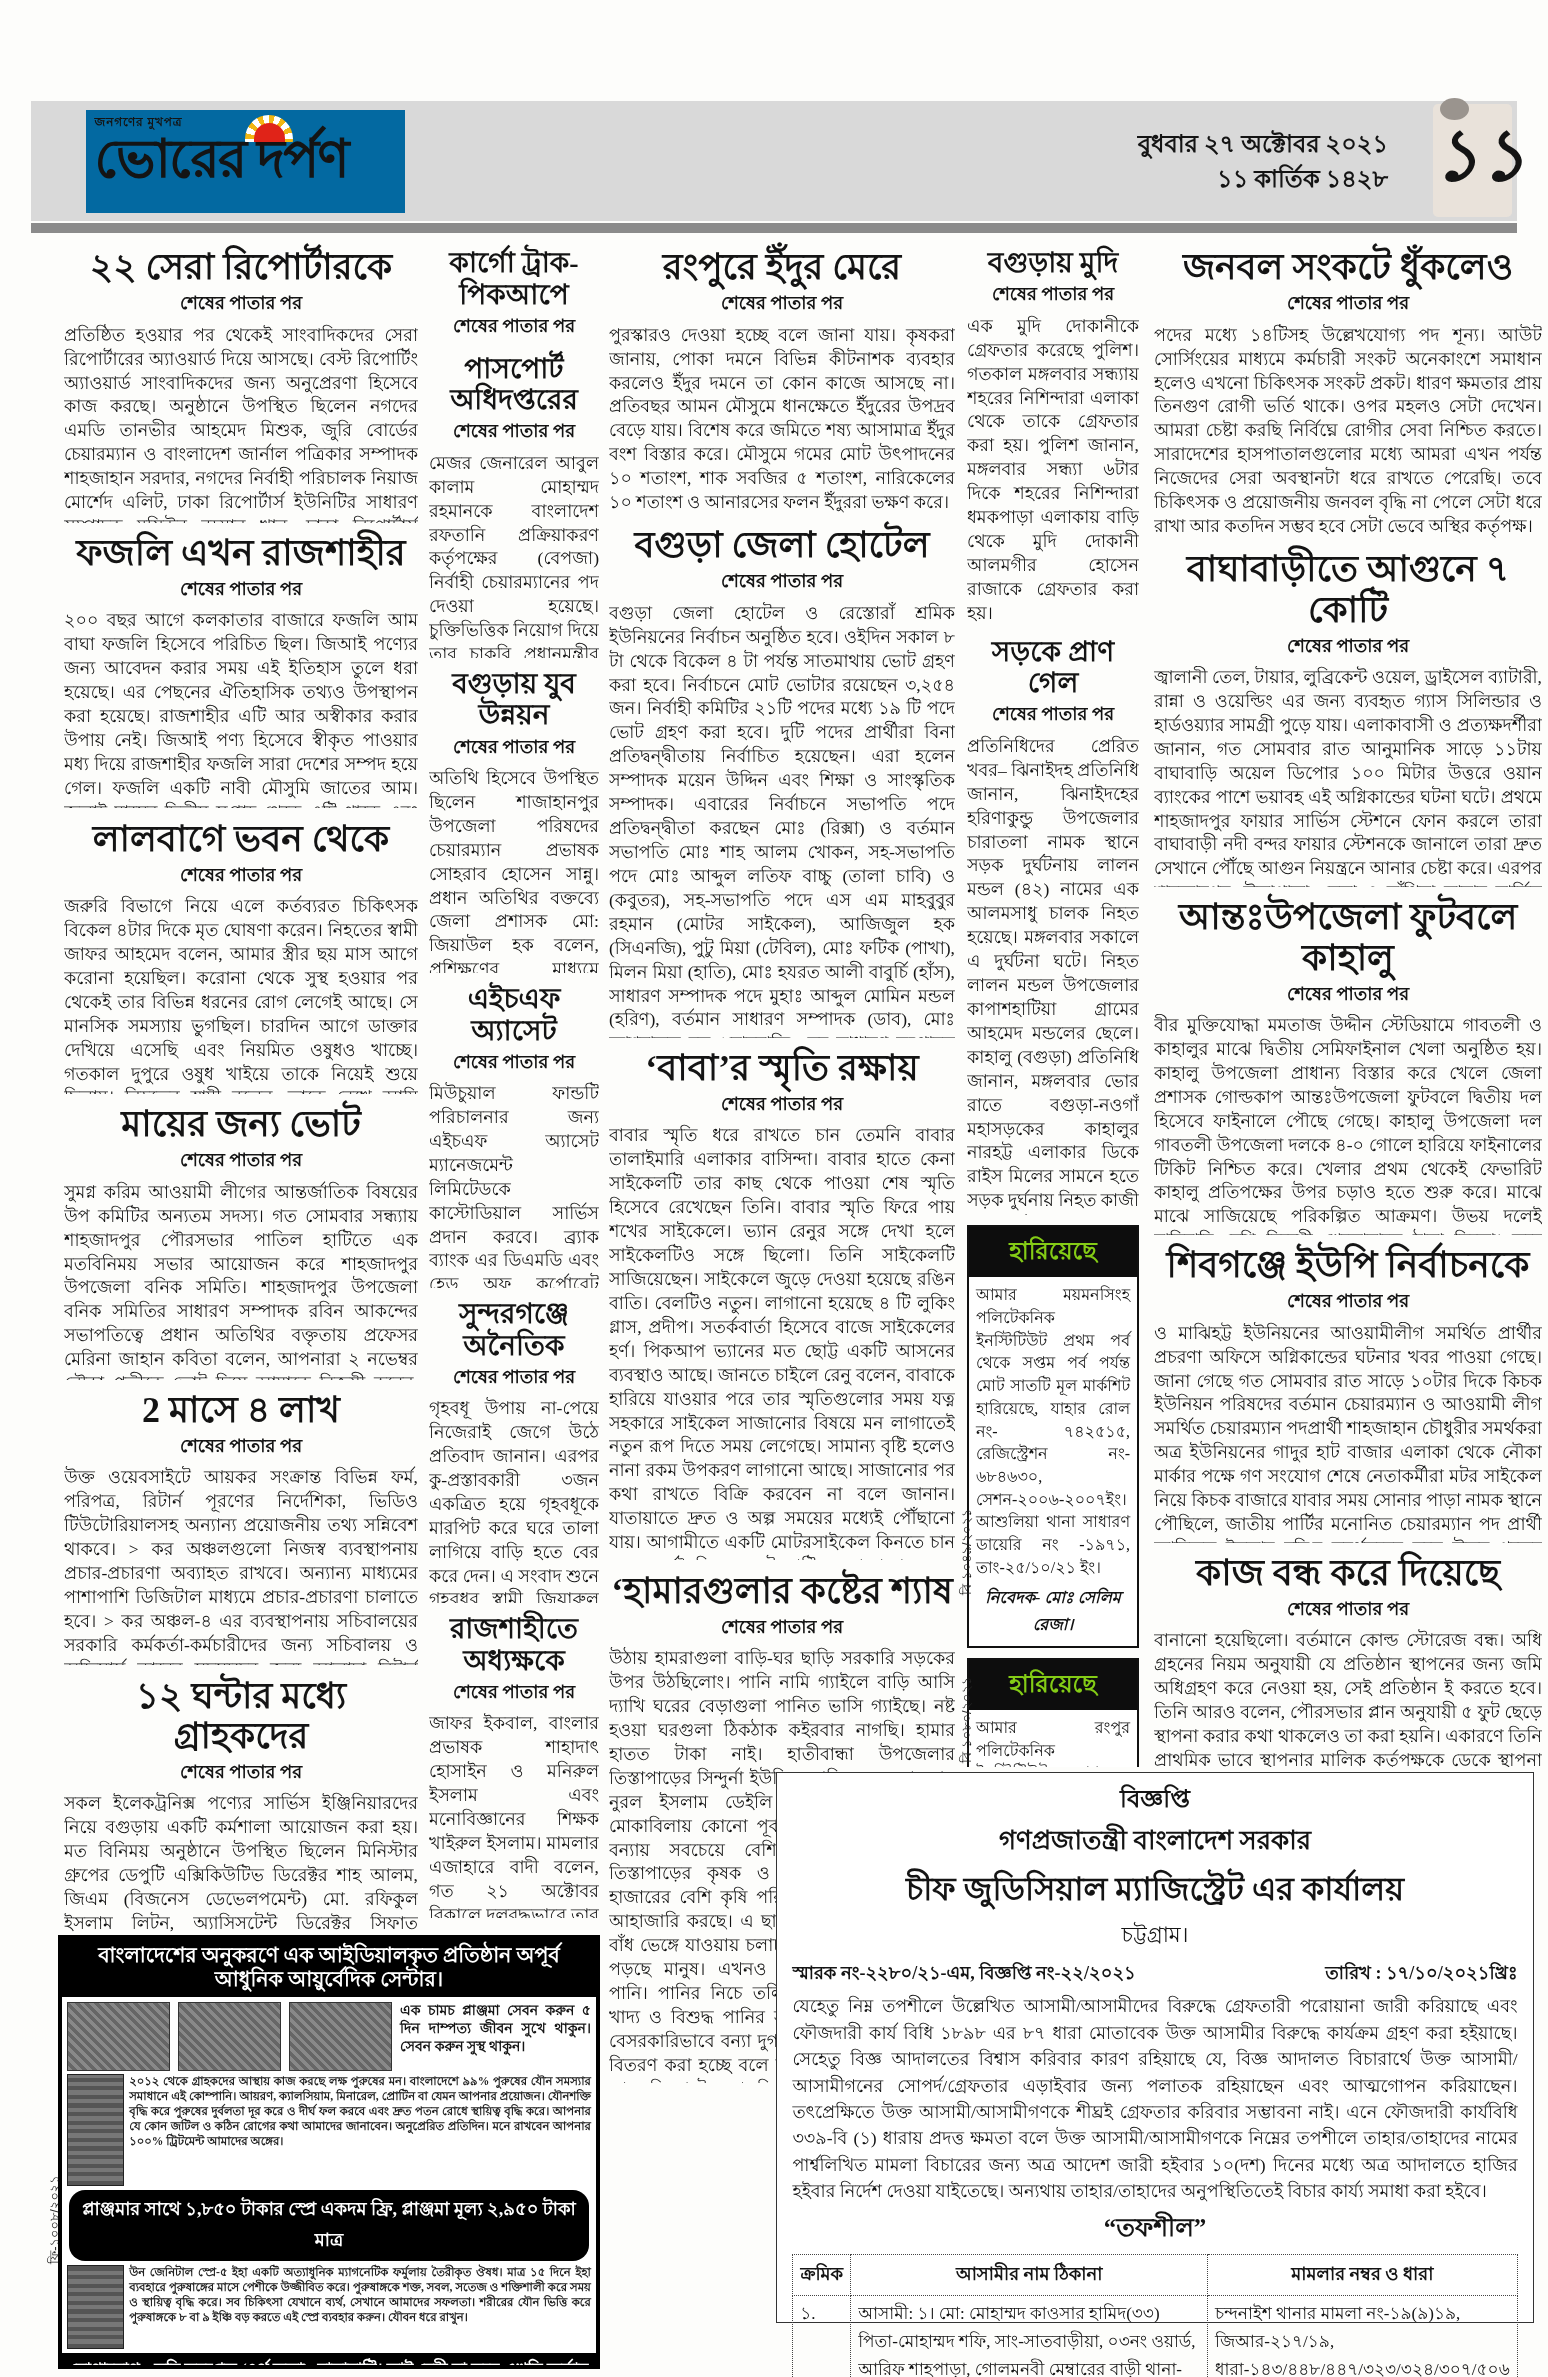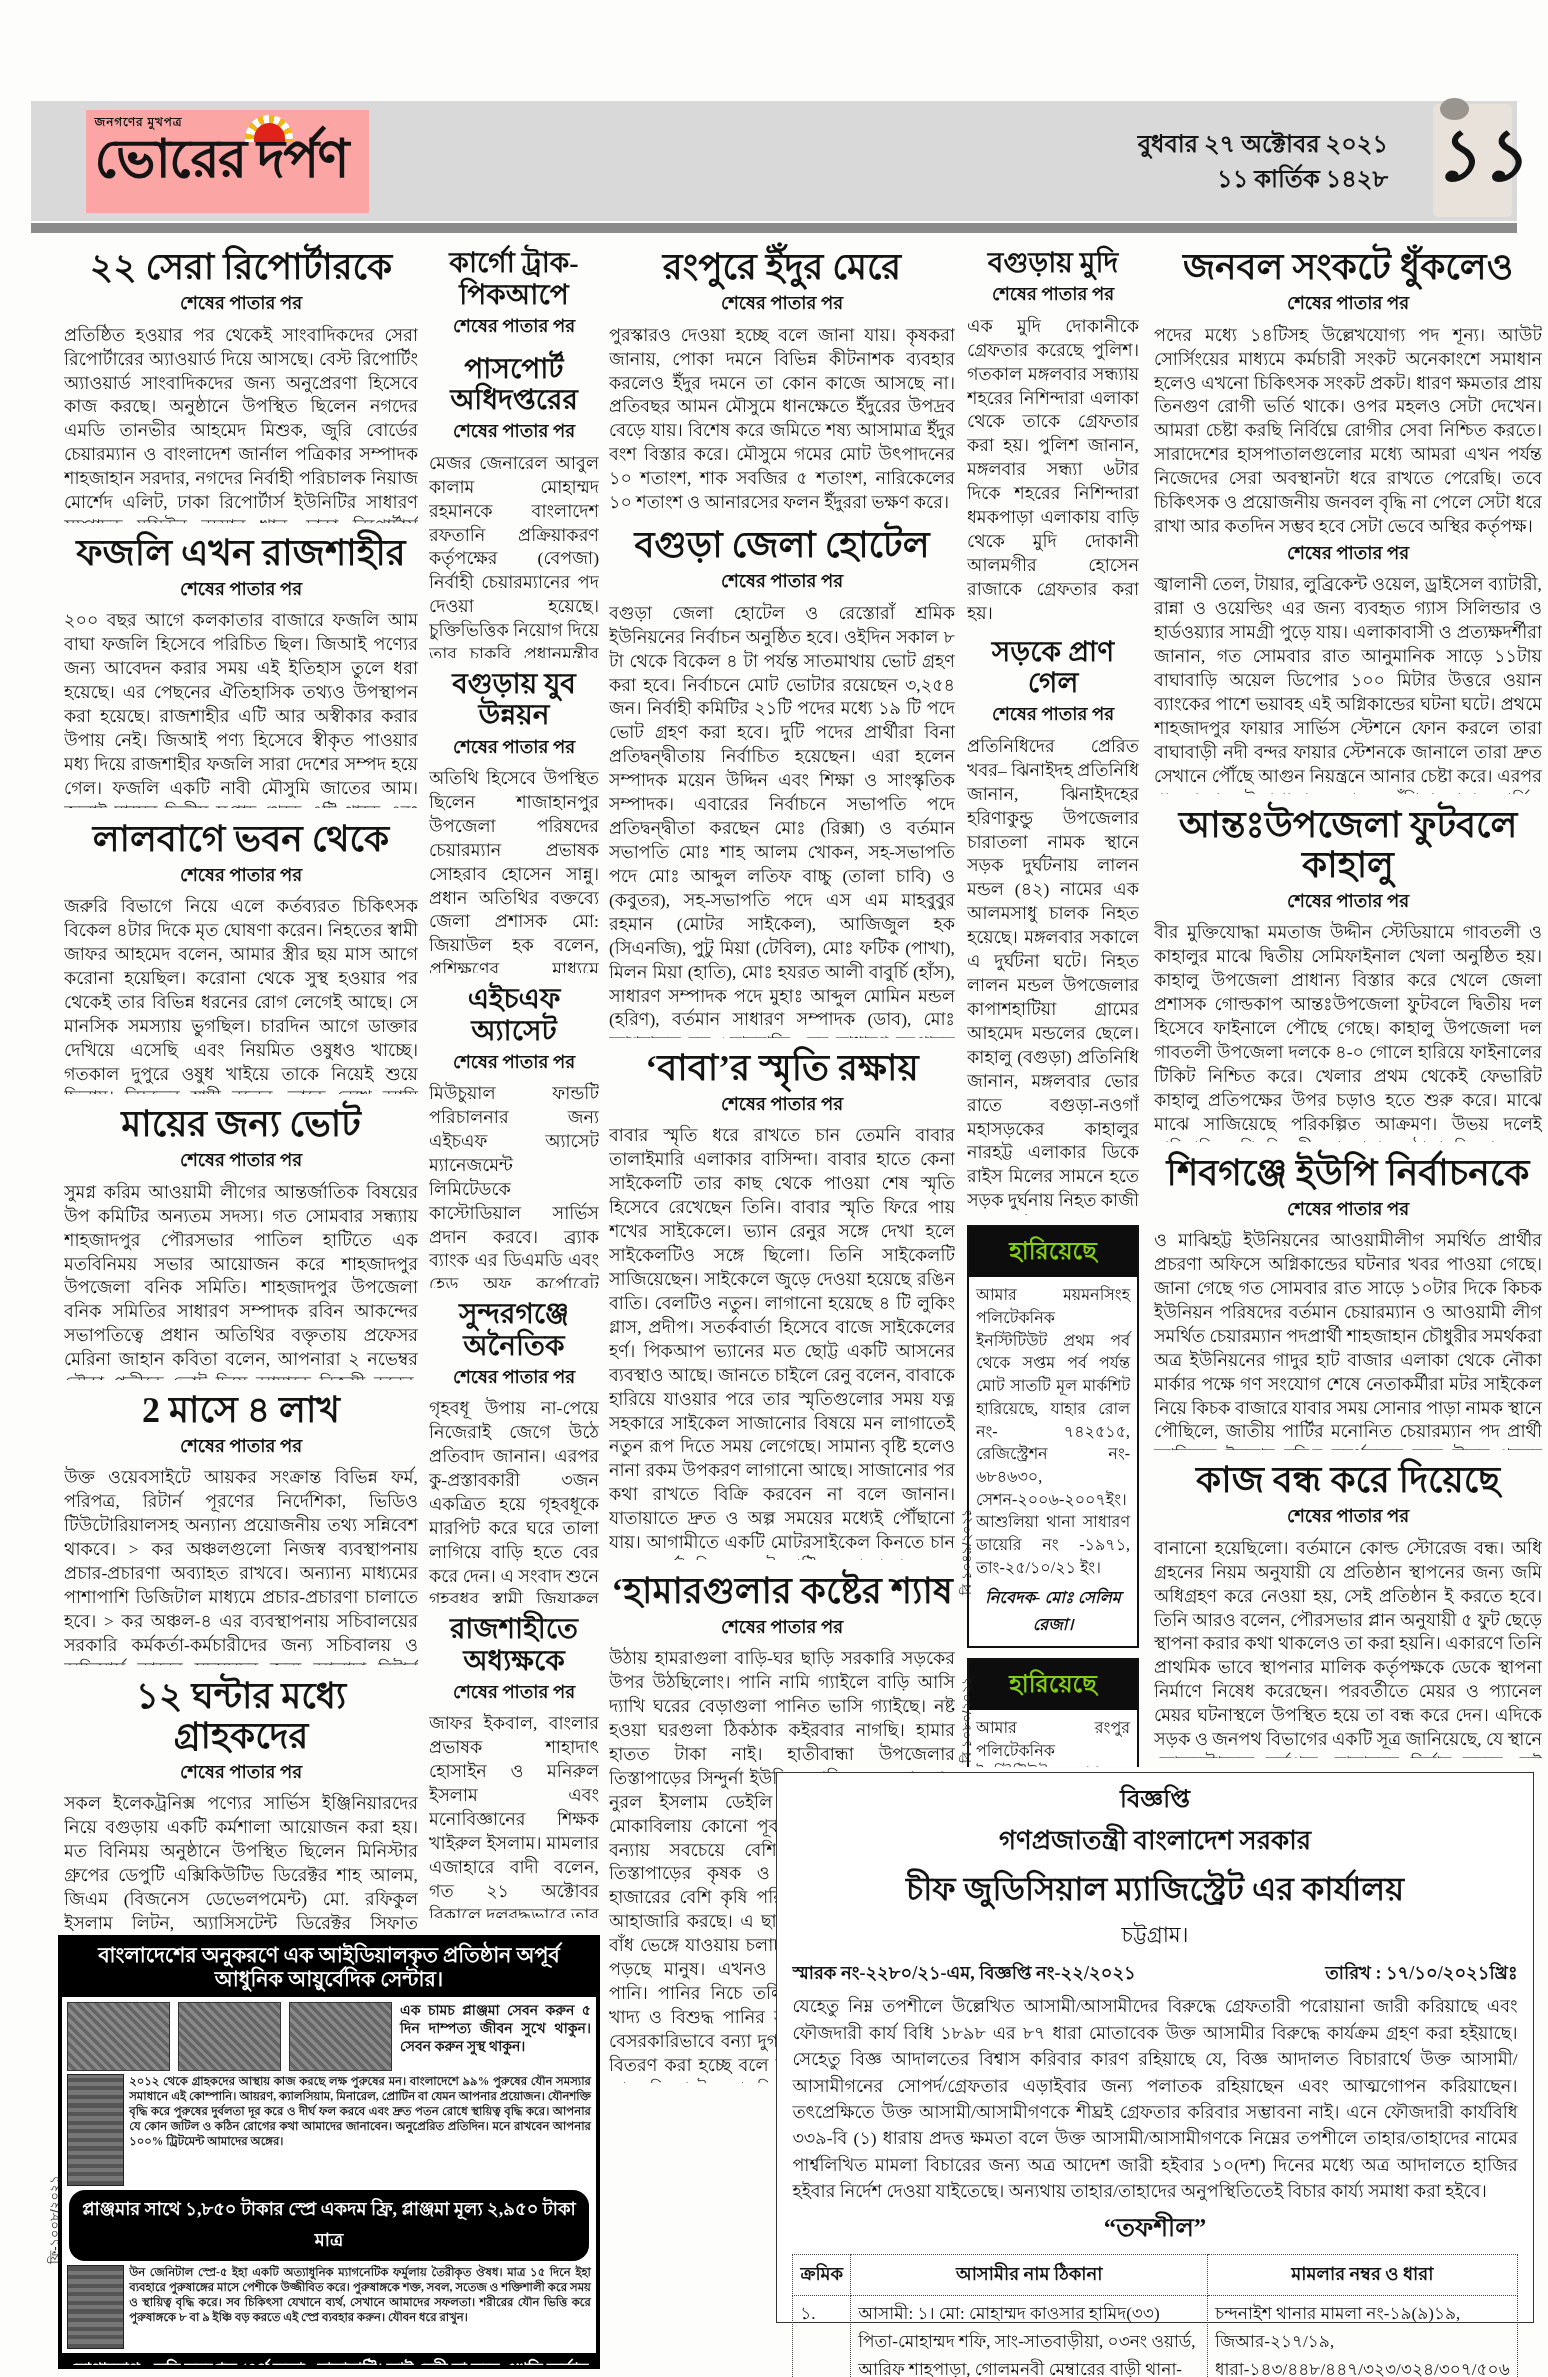--- a/index.html
+++ b/index.html
@@ -2,21 +2,21 @@
 <html style="font-size:13.7px"><head>
 <meta charset="utf-8">
 <style>
   html,body{margin:0;padding:0;}
   body{
     width:1548px;height:2377px;position:relative;background:#fdfdfb;
     font-family:"Liberation Serif", serif;color:#141414;
   }
   
   .masthead-band{position:absolute;left:31px;right:31px;top:101px;height:120px;background:#d9d9d9;}
-  .logo-box{position:absolute;left:55px;top:8.6px;width:283px;height:103px;background:#fca5a5;padding:3.4px 8.6px;box-sizing:border-box;}
+  .logo-box{position:absolute;left:55px;top:8.6px;width:319px;height:103px;background:#0369a1;padding:3.4px 8.6px;box-sizing:border-box;}
   .logo-tagline{font-size:12px;font-weight:bold;letter-spacing:0.9px;}
   .logo-title{font-size:53px;font-weight:bold;line-height:1.0;letter-spacing:-1.7px;white-space:nowrap;}
   .sun{position:absolute;left:153px;top:1.7px;width:60px;height:31px;overflow:hidden;}
   .sun-rays{position:absolute;left:6px;top:3.4px;width:48px;height:48px;border-radius:50%;
     background:repeating-conic-gradient(#f2b713 0 14deg,#ffffff 14deg 30deg);}
   .sun-core{position:absolute;left:14.6px;top:12px;width:31px;height:19px;background:#e02318;border-radius:31px 31px 0 0;}
   .date-block{position:absolute;right:129px;top:26px;text-align:right;font-size:24px;line-height:1.45;font-weight:bold;}
   .page-badge{position:absolute;right:5.1px;top:3.4px;width:79px;height:113px;background:#e9e2da;border-radius:5.1px;}
   .badge-fold{position:absolute;left:6.9px;top:-6.9px;width:29px;height:22px;background:#9a948e;border-radius:50%;}
   .badge-num{position:absolute;left:0;right:0;top:15.4px;text-align:center;font-size:72px;font-weight:bold;font-style:italic;line-height:1;}
@@ -203,20 +203,21 @@
       <div class="lost-body">আমার রংপুর পলিটেকনিক ইনস্টিটিউট এর পঞ্চম ও ষষ্ঠ দুটি মার্কশিট হারিয়েছে, যাহার রোল নং- ই২২৭০, রেজিঃ নং-৩২২২, সেশন-১৯৯৮-১৯৯৯। আশুলিয়া থানা সাধারণ ডায়েরি নং -১৯৭০, তাং ২৫/১০/২১ ইং।</div>
     </div>
   </div>
 <div class="col" id="colR">
     <article class="article">
       <h2 class="article-headline">জনবল সংকটে ধুঁকলেও</h2>
       <div class="continued-label">শেষের পাতার পর</div>
       <div class="article-body">পদের মধ্যে ১৪টিসহ উল্লেখযোগ্য পদ শূন্য। আউট সোর্সিংয়ের মাধ্যমে কর্মচারী সংকট অনেকাংশে সমাধান হলেও এখনো চিকিৎসক সংকট প্রকট। ধারণ ক্ষমতার প্রায় তিনগুণ রোগী ভর্তি থাকে। ওপর মহলও সেটা দেখেন। আমরা চেষ্টা করছি নির্বিঘ্নে রোগীর সেবা নিশ্চিত করতে। সারাদেশের হাসপাতালগুলোর মধ্যে আমরা এখন পর্যন্ত নিজেদের সেরা অবস্থানটা ধরে রাখতে পেরেছি। তবে চিকিৎসক ও প্রয়োজনীয় জনবল বৃদ্ধি না পেলে সেটা ধরে রাখা আর কতদিন সম্ভব হবে সেটা ভেবে অস্থির কর্তৃপক্ষ।</div>
     </article>
     <article class="article">
+      <h2 class="article-headline">বাঘাবাড়ীতে আগুনে ৭ কোটি</h2>
       <div class="continued-label">শেষের পাতার পর</div>
       <div class="article-body">জ্বালানী তেল, টায়ার, লুব্রিকেন্ট ওয়েল, ড্রাইসেল ব্যাটারী, রান্না ও ওয়েল্ডিং এর জন্য ব্যবহৃত গ্যাস সিলিন্ডার ও হার্ডওয়্যার সামগ্রী পুড়ে যায়। এলাকাবাসী ও প্রত্যক্ষদর্শীরা জানান, গত সোমবার রাত আনুমানিক সাড়ে ১১টায় বাঘাবাড়ি অয়েল ডিপোর ১০০ মিটার উত্তরে ওয়ান ব্যাংকের পাশে ভয়াবহ এই অগ্নিকান্ডের ঘটনা ঘটে। প্রথমে শাহজাদপুর ফায়ার সার্ভিস স্টেশনে ফোন করলে তারা বাঘাবাড়ী নদী বন্দর ফায়ার স্টেশনকে জানালে তারা দ্রুত সেখানে পৌঁছে আগুন নিয়ন্ত্রনে আনার চেষ্টা করে। এরপর শাহজাদপুর, উল্লাপাড়া, বেড়া ও সাঁথিয়া ফায়ার সার্ভিস ইউনিট একযোগে অগ্নি নির্বাপনে কাজ করায় প্রায় ২ ঘন্টার মধ্যেই আগুন নিয়ন্ত্রনে আসে। দোকানগুলো দাহ্য পদার্থের হওয়ায় দ্রুত আগুন নিয়ন্ত্রনে আসলেও মালামাল ও সম্পদ রক্ষা করা যায়নি। ফায়ার সার্ভিস সদস্যরা স্থানীয় কিছু লোকের সহযোগিতা নিয়ে প্রায় ২ ঘন্টা চেষ্টা চালিয়ে আগুন নিয়ন্ত্রণে আনতে সক্ষম হয়। সরেজমিনে গিয়ে দেখা যায়, আগুন লেগে পুড়ে যাওয়া প্রতিটি দোকান ও গোডাউনে প্রচুর পরিমাণ দাহ্য জাতীয় পদার্থ যেমন, ব্যাটারি, পেট্রোল, মবিল, ডিজেল, অকটেন, গ্যাস সিলিন্ডার, টায়ার মজুদ করে রাখা ছিল। রুমী মটরস নামের একটি দোকান ও তেলের গোডাউন থেকেই আগুনের সূত্রপাত হয় বলে ধারনা করা হচ্ছে। এর আশে পাশে থাকা একটি টায়ারের দোকান, ইঞ্জিনিয়ারিং ওয়ার্কশপে আগুন ছড়িয়ে পড়ে। মুহূর্তের মধ্যেই লেলিহান শিখা চারিদিকে ছড়িয়ে পড়ে। গোডাউনের পাশে রাখা একটি তেলের ট্যাঙ্কি ও ২টি পিকআপ ভ্যানে আগুনে পুড়ে যায়। এ পিকআপ ভ্যানটিতে প্রচুর পরিমান লুব্রিকেন্ট ছিল। একটি দোকানের কর্মচারী নুহু ওরফে নুরুল হাসান বলেন, সব মিলিয়ে ক্ষতির পরিমান প্রায় ৭ কোটির টাকার উপরে হবে। উল্লেখ্য, বাঘাবাড়ির অগ্নিকান্ডের ঘটনাস্থলের ২০০ মিটারের মধ্যে একটি নদীবন্দর, অয়েল ডিপো ও মিল্ক ভিটা। তাছাড়া আশেপাশে প্রায় শতাধিক তেলের দোকান ও গোডাউন রয়েছে। ফায়ার সার্ভিসের পাবনা ও সিরাজগঞ্জ রিজিয়ন সহকারি পরিচালক মোঃ দুলাল মিয়া ঘটনাস্থল পরিদর্শন করেন তার সঙ্গে ছিলেন শাহজাদপুর ফায়ার সার্ভিসের কর্মকর্তা মোহাম্মদ সরোয়ার। শাহজাদপুর ওয়্যারহাউজ ইন্সপেক্টর রেজাউল করিম জানান, প্রাথমিক ভাবে ধারনা করা হচ্ছে বৈদ্যুতিক সর্ট সার্কিট থেকে আগুন লেগে থাকতে পারে। ক্ষয়ক্ষতির পরিমান পরবর্তীতে তদন্ত সাপেক্ষে জানা যাবে।</div>
     </article>
     <article class="article">
       <h2 class="article-headline">আন্তঃউপজেলা ফুটবলে কাহালু</h2>
       <div class="continued-label">শেষের পাতার পর</div>
       <div class="article-body">বীর মুক্তিযোদ্ধা মমতাজ উদ্দীন স্টেডিয়ামে গাবতলী ও কাহালুর মাঝে দ্বিতীয় সেমিফাইনাল খেলা অনুষ্ঠিত হয়। কাহালু উপজেলা প্রাধান্য বিস্তার করে খেলে জেলা প্রশাসক গোল্ডকাপ আন্তঃউপজেলা ফুটবলে দ্বিতীয় দল হিসেবে ফাইনালে পৌছে গেছে। কাহালু উপজেলা দল গাবতলী উপজেলা দলকে ৪-০ গোলে হারিয়ে ফাইনালের টিকিট নিশ্চিত করে। খেলার প্রথম থেকেই ফেভারিট কাহালু প্রতিপক্ষের উপর চড়াও হতে শুরু করে। মাঝে মাঝে সাজিয়েছে পরিকল্পিত আক্রমণ। উভয় দলেই নামিদামি দেশি বিদেশী খেলোয়াড়ে ঠাসা ছিলো। তবে ঝলসে ওঠার মত করে খেলতে পারেনি গাবতলীর খেলোয়াড়েরা। কাহালুর খেলোয়াড়েরা প্রধান্য বিস্তার করে খেলতে থাকে প্রথমার্ধে দলের পক্ষে সোলায়মান ও কোসেন একটি করে গোল করেন। পর পর দুটি গোল হজম করে কোনঠাসা পড়ে গাবতলী উপজেলা দল। দ্বিতীয়ার্ধে গাবতলী খেলায় ফিরে আসার চেষ্টা করে ব্যর্থ হয়। দ্বিতীয়ার্ধে ফরেনার কোসেন আরও একটি গোল করে নিজের দ্বিতীয় এবং দলের পক্ষে তৃতীয় গোল করেন। এর পর ল্যান্ডি আরও একটি গোল করে দলের চতুর্থ এবং নিজের প্রথম গোল করে দলকে শক্ত অবস্থানে নিয়ে যায়। শেষ পর্যন্ত আর কোন দল গোল করতে না পারায় গাবতলীকে ৪ গোলের হার নিয়ে মাঠ ছাড়তে হয়। গতকালকের খেলা পরিচালনা করেন এম জেড নাহিদ। তাকে সহায়তা করেন আকতার ও রাসেল। আগামী শুক্রবার ফাইনাল খেলা অনুষ্ঠিত হবে।</div>
     </article>
     <article class="article">
       <h2 class="article-headline">শিবগঞ্জে ইউপি নির্বাচনকে</h2>

